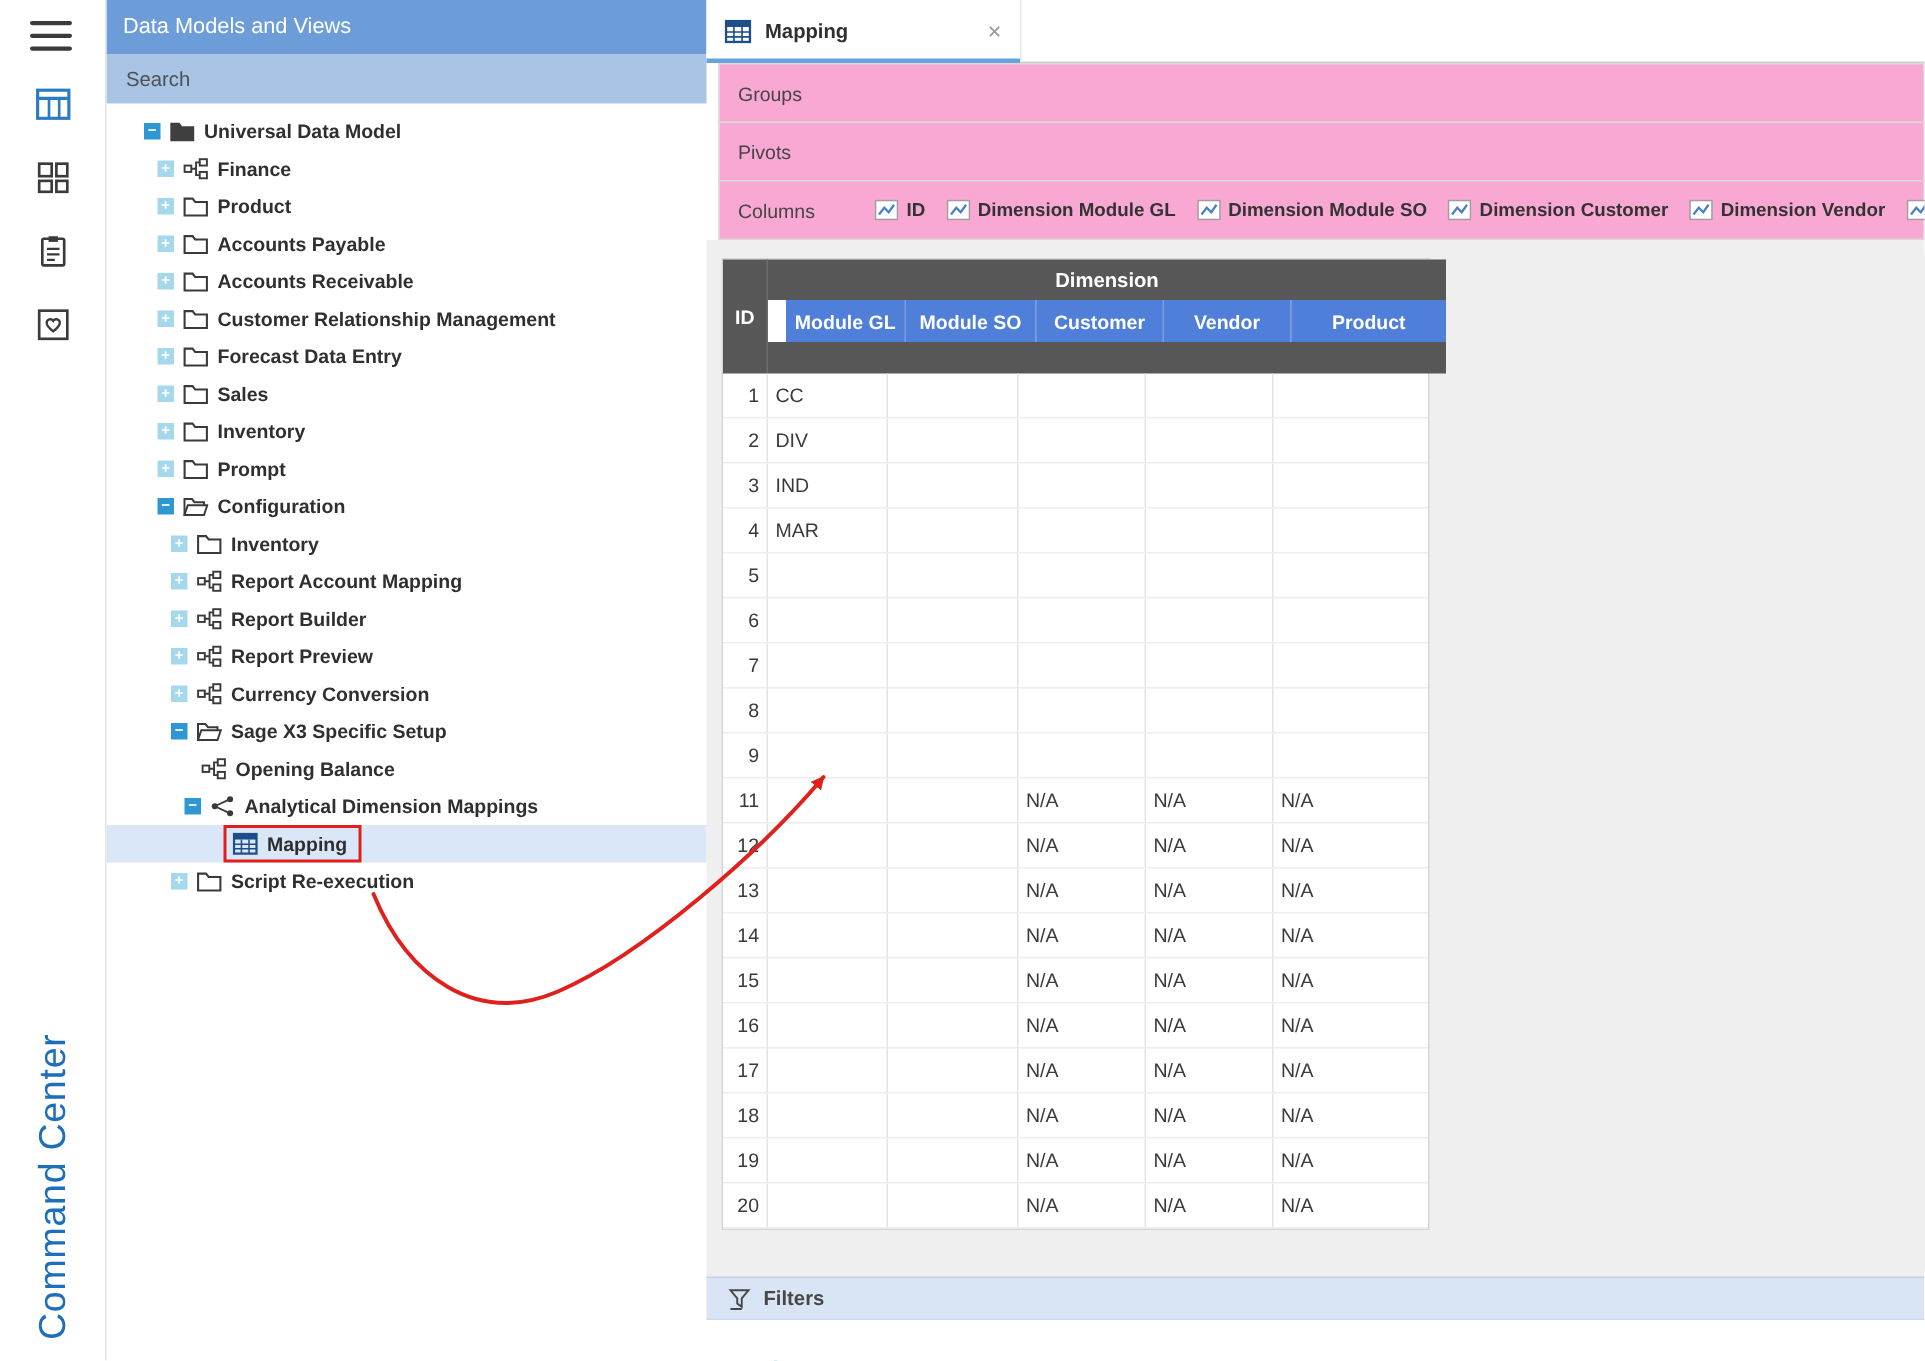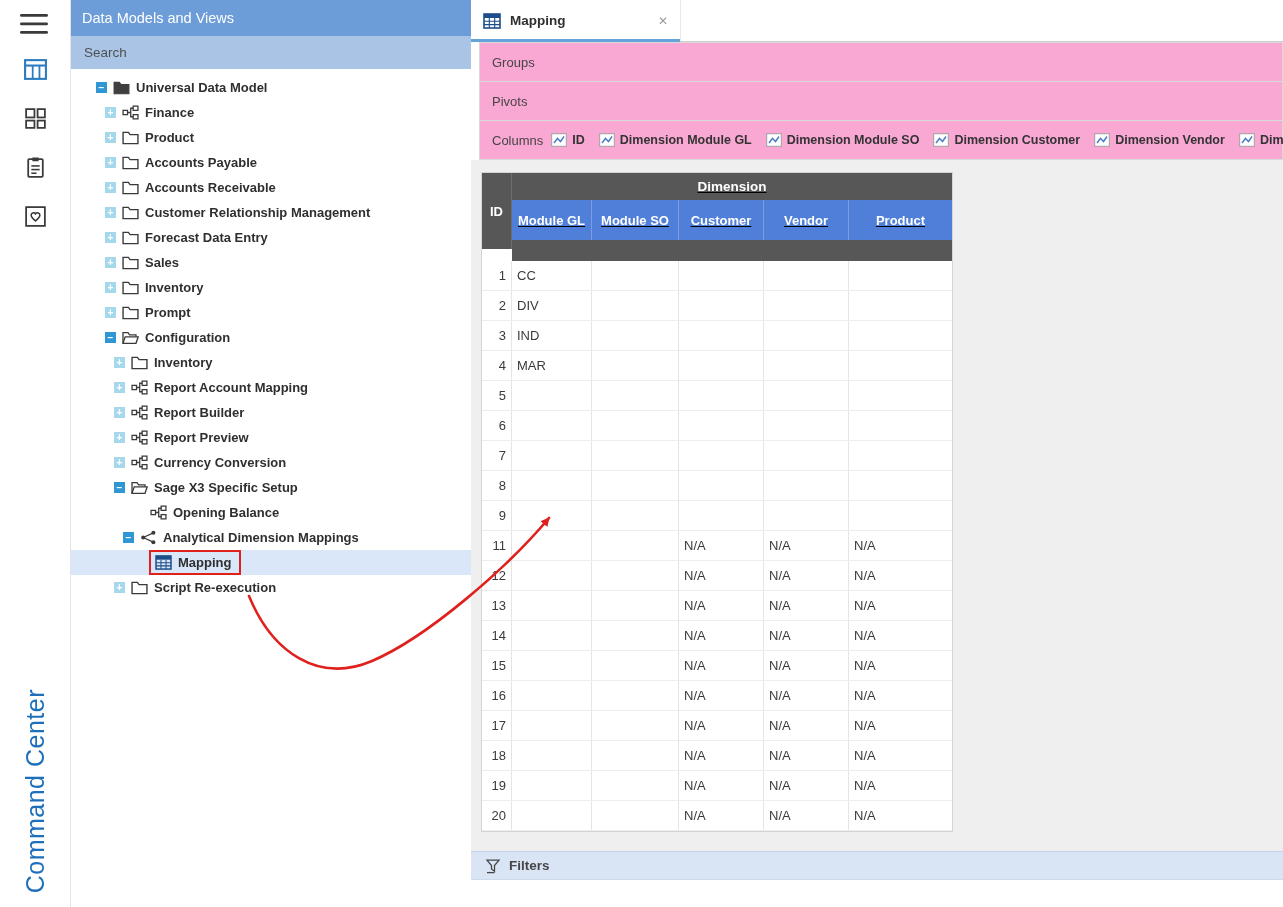--- a/index.html
+++ b/index.html
@@ -44,35 +44,35 @@
   .tab::after{content:"";position:absolute;left:0;right:0;bottom:-1px;height:3px;background:#66a3d9;}
   .tabicon{width:18px;height:16px;display:flex;}
   .tab-label{font-size:13.5px;font-weight:700;color:#2f2f2f;flex:1;}
   .tab-close{color:#9a9a9a;font-size:12px;cursor:pointer;}
 
   .bars{position:absolute;top:42px;left:8px;right:0;}
   .bar{height:40px;background:#f9a8d4;border:1px solid #d9d9d9;box-sizing:border-box;display:flex;align-items:center;
        padding-left:12px;margin-top:-1px;font-size:13px;color:#454545;}
   .bar:first-child{margin-top:0;}
   .bar-label{font-size:13px;color:#454545;}
-  .bar.columns{gap:8px;}
+  .bar.columns{gap:40px;}
   .chips{display:flex;align-items:center;gap:14px;}
   .chip{display:flex;align-items:center;gap:5px;cursor:grab;}
   .chipicon{width:16px;height:14px;display:flex;}
   .chiplabel{font-size:12.5px;color:#333;font-weight:600;white-space:nowrap;}
 
   .grid-zone{position:absolute;top:160px;left:0;right:0;height:691px;background:#efefef;}
   .gridwrap{position:absolute;top:12px;left:10px;width:472px;background:#fff;border:1px solid #d4d4d4;box-sizing:border-box;}
   .ghead{display:flex;}
   .idhead{width:30px;height:76px;background:#575757;color:#fff;display:flex;align-items:center;justify-content:center;
           font-size:13px;font-weight:600;border-right:1px solid #6e6e6e;box-sizing:border-box;flex:none;cursor:pointer;}
-  .ghead-right{flex:1;text-decoration:underline;}
+  .ghead-right{flex:1;}
   .band{height:27px;background:#575757;color:#fff;display:flex;align-items:center;justify-content:center;
         font-size:13.5px;font-weight:600;cursor:pointer;}
-  .hrow{display:flex;height:40px;}
+  .hrow{display:flex;height:28px;margin-left:12px;}
   .hcell{background:#4f7fd9;color:#fff;display:flex;align-items:center;justify-content:center;font-size:13px;
          font-weight:600;border-right:1px solid #7b9ce2;box-sizing:border-box;cursor:pointer;}
   .hcell:last-child{border-right:none;}
   .hfill{height:21px;background:#575757;}
   .grow{display:flex;height:30px;border-bottom:1px solid #ededed;box-sizing:border-box;}
   .gcell{border-right:1px solid #e4e4e4;box-sizing:border-box;font-size:13px;color:#3a3a3a;display:flex;
          align-items:center;padding:0 5px;overflow:hidden;}
   .gcell:last-child{border-right:none;}
   .idc{justify-content:flex-end;}
   .c0{width:30px;flex:none;}
@@ -322,21 +322,21 @@
       <div class="trow" style="padding-left: 44px;">
         <span class="exp minus">−</span>
         <span class="ticon">
           <svg viewBox="0 0 17 14">
             <path d="M1 12.8V2.2h5l1.6 2.1H14v2" fill="none" stroke="#3a3a3a" stroke-width="1.3"></path>
             <path d="M1 12.8 3.2 6.3h13L14 12.8z" fill="none" stroke="#3a3a3a" stroke-width="1.3"></path>
           </svg>
         </span>
         <span class="tlabel">Sage X3 Specific Setup</span>
       </div>
-      <div class="trow" style="padding-left: 63px;">
+      <div class="trow" style="padding-left: 47px;">
         <span class="exp none"></span>
         <span class="ticon">
           <svg viewBox="0 0 16 14">
             <rect x="1" y="5" width="4.2" height="4" fill="none" stroke="#3a3a3a" stroke-width="1.2"></rect>
             <rect x="10.5" y="1" width="4.5" height="4" fill="none" stroke="#3a3a3a" stroke-width="1.2"></rect>
             <rect x="10.5" y="9" width="4.5" height="4" fill="none" stroke="#3a3a3a" stroke-width="1.2"></rect>
             <path d="M5.2 7h3M8.2 7V3h2.3M8.2 7v4h2.3" fill="none" stroke="#3a3a3a" stroke-width="1.2"></path>
           </svg>
         </span>
         <span class="tlabel">Opening Balance</span>

